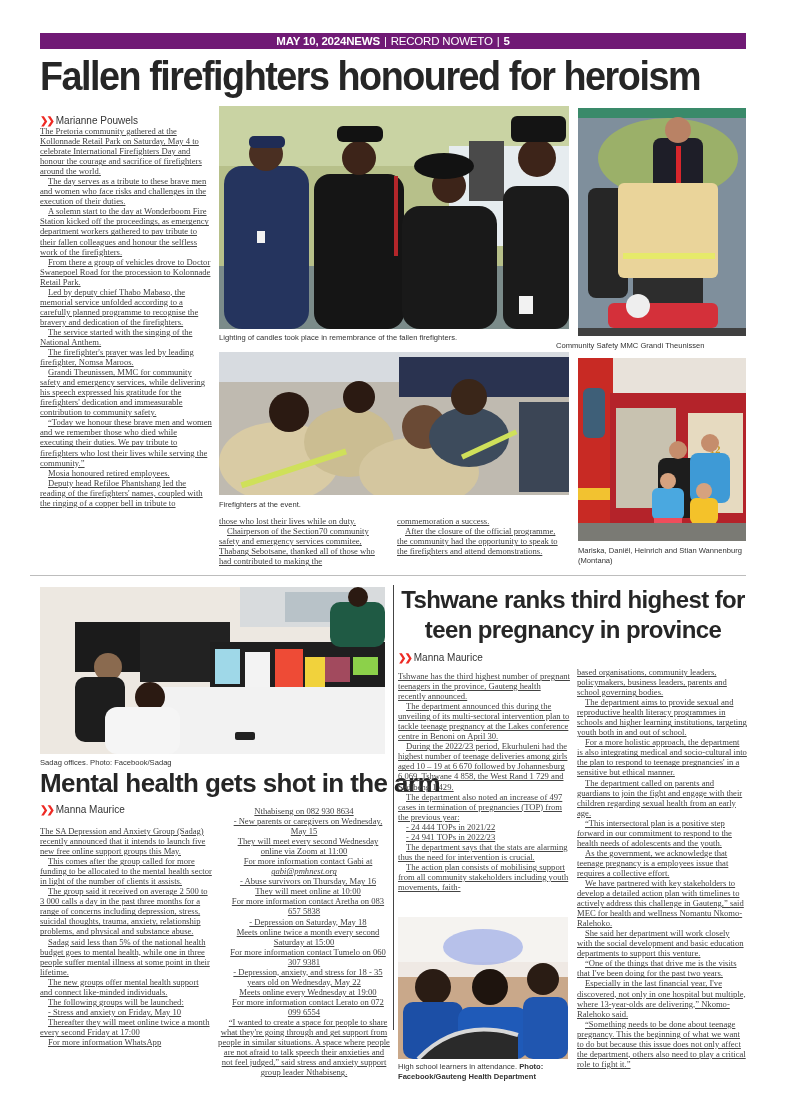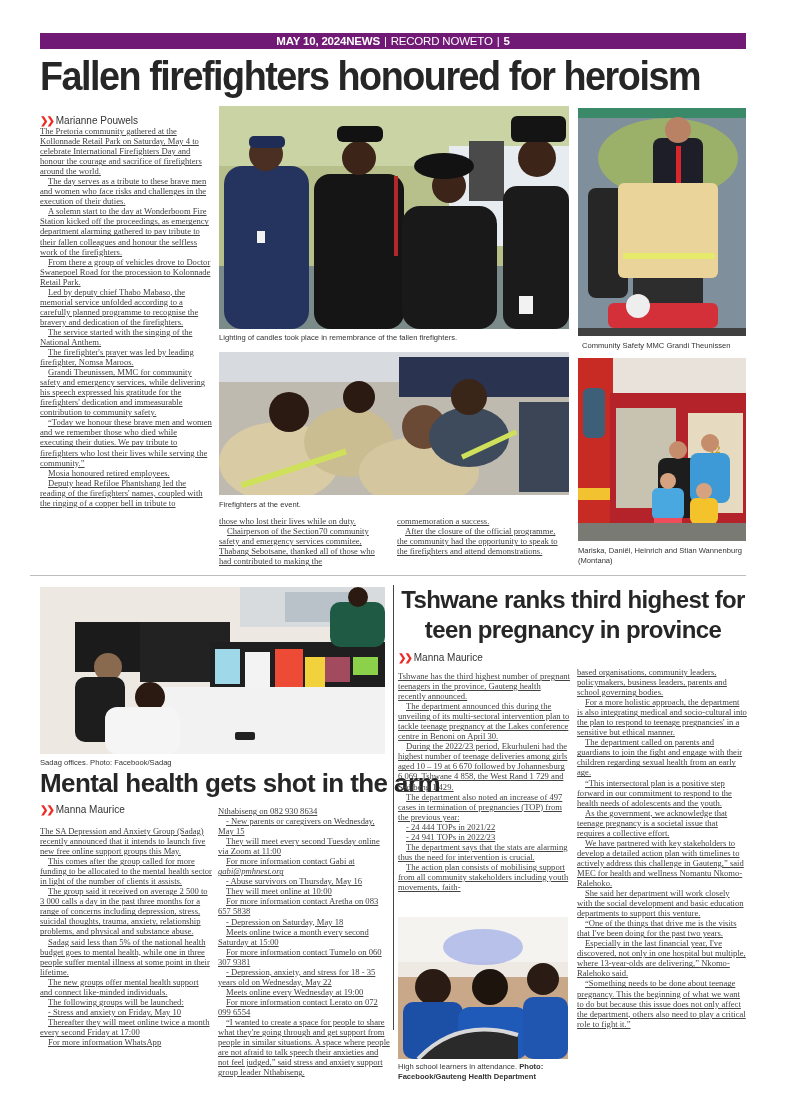--- a/index.html
+++ b/index.html
@@ -48,21 +48,21 @@
 
 <h1 class="headline-main">Fallen firefighters honoured for heroism</h1>
 
 <div class="byline" style="left:40px; top:107px;margin-top:8px;">
   <span class="arrow">❯❯</span><span>Marianne Pouwels</span>
 </div>
 
 <div class="col" style="left:40px; top:126px; width:172px;">
   <p>The Pretoria community gathered at the Kollonnade Retail Park on Saturday, May 4 to celebrate International Firefighters Day and honour the courage and sacrifice of firefighters around the world.</p>
   <p>The day serves as a tribute to these brave men and women who face risks and challenges in the execution of their duties.</p>
-  <p>A solemn start to the day at Wonderboom Fire Station kicked off the proceedings, as emergency department alarming gathered to pay tribute to their fallen colleagues and honour the selfless work of the firefighters.</p>
+  <p>A solemn start to the day at Wonderboom Fire Station kicked off the proceedings, as emergency department workers gathered to pay tribute to their fallen colleagues and honour the selfless work of the firefighters.</p>
   <p>From there a group of vehicles drove to Doctor Swanepoel Road for the procession to Kolonnade Retail Park.</p>
   <p>Led by deputy chief Thabo Mabaso, the memorial service unfolded according to a carefully planned programme to recognise the bravery and dedication of the firefighters.</p>
   <p>The service started with the singing of the National Anthem.</p>
   <p>The firefighter's prayer was led by leading firefighter, Nomsa Maroos.</p>
   <p>Grandi Theunissen, MMC for community safety and emergency services, while delivering his speech expressed his gratitude for the firefighters' dedication and immeasurable contribution to community safety.</p>
   <p>“Today we honour these brave men and women and we remember those who died while executing their duties. We pay tribute to firefighters who lost their lives while serving the community.”</p>
   <p>Mosia honoured retired employees.</p>
   <p>Deputy head Refiloe Phantshang led the reading of the firefighters' names, coupled with the ringing of a copper bell in tribute to</p>
 </div>
 
@@ -135,21 +135,21 @@
     <rect x="98" y="38" width="5" height="40" fill="#d8262c"></rect>
     <rect x="10" y="80" width="40" height="110" rx="8" fill="#262626"></rect>
     <rect x="40" y="75" width="100" height="95" rx="6" fill="#ead49a"></rect>
     <rect x="45" y="145" width="92" height="6" fill="#e6ea6a"></rect>
     <rect x="55" y="170" width="70" height="40" fill="#2d2d2d"></rect>
     <rect x="30" y="195" width="110" height="25" rx="6" fill="#d4303a"></rect>
     <circle cx="60" cy="198" r="12" fill="#eeeeee"></circle>
     <rect x="0" y="220" width="168" height="8" fill="#404040"></rect>
   </svg>
 </div>
-<div class="caption" style="left:582px; top:341px;">Community Safety MMC Grandi Theunissen</div>
+<div class="caption" style="left:556px; top:341px;">Community Safety MMC Grandi Theunissen</div>
 
 <div class="photo" style="left:578px; top:358px; width:168px; height:183px;">
   <svg width="168" height="183" viewBox="0 0 168 183">
     <rect width="168" height="183" fill="#e8e2da"></rect>
     <rect x="0" y="0" width="35" height="183" fill="#c82a24"></rect>
     <rect x="5" y="30" width="22" height="50" rx="6" fill="#3e5f78"></rect>
     <rect x="0" y="130" width="35" height="12" fill="#f2c230"></rect>
     <rect x="32" y="35" width="136" height="130" fill="#b4232a"></rect>
     <rect x="38" y="50" width="60" height="100" fill="#c8c2b0"></rect>
     <rect x="110" y="55" width="55" height="100" fill="#e6dac0"></rect>
@@ -206,24 +206,24 @@
   <p>This comes after the group called for more funding to be allocated to the mental health sector in light of the number of clients it assists.</p>
   <p>The group said it received on average 2 500 to 3 000 calls a day in the past three months for a range of concerns including depression, stress, suicidal thoughts, trauma, anxiety, relationship problems, and physical and substance abuse.</p>
   <p>Sadag said less than 5% of the national health budget goes to mental health, while one in three people suffer mental illness at some point in their lifetime.</p>
   <p>The new groups offer mental health support and connect like-minded individuals.</p>
   <p>The following groups will be launched:</p>
   <p>- Stress and anxiety on Friday, May 10</p>
   <p>Thereafter they will meet online twice a month every second Friday at 17:00</p>
   <p>For more information WhatsApp</p>
 </div>
 
-<div class="col" style="left:218px; top:806px; width:172px;">
+<div class="col" style="left:218px; top:806px; width:172px;text-align:center;">
   <p>Nthabiseng on 082 930 8634</p>
   <p>- New parents or caregivers on Wednesday, May 15</p>
-  <p>They will meet every second Tuesday online via Zoom at 11:00</p>
+  <p>They will meet every second Wednesday online via Zoom at 11:00</p>
   <p>For more information contact Gabi at</p>
   <p style="text-indent:0;"><em>gabi@pmhnest.org</em></p>
   <p>- Abuse survivors on Thursday, May 16</p>
   <p>They will meet online at 10:00</p>
   <p>For more information contact Aretha on 083 657 5838</p>
   <p>- Depression on Saturday, May 18</p>
   <p>Meets online twice a month every second Saturday at 15:00</p>
   <p>For more information contact Tumelo on 060 307 9381</p>
   <p>- Depression, anxiety, and stress for 18 - 35 years old on Wednesday, May 22</p>
   <p>Meets online every Wednesday at 19:00</p>
@@ -264,22 +264,23 @@
     <path d="M20 142 Q 60 100 120 118 L 120 142 Z" fill="#2a2a2a"></path>
     <path d="M20 142 Q 60 100 120 118" fill="none" stroke="#d8d8d8" stroke-width="4"></path>
   </svg>
 </div>
 <div class="caption" style="left:398px; top:1062px; width:175px;">
   <span>High school learners in attendance.</span> <b>Photo: Facebook/Gauteng Health Department</b>
 </div>
 
 <div class="col" style="left:577px; top:654px; width:170px;margin-top:13px;">
   <p>based organisations, community leaders, policymakers, business leaders, parents and school governing bodies.</p>
+  <p>The department aims to provide sexual and reproductive health literacy programmes in schools and higher learning institutions, targeting youth both in and out of school.</p>
   <p>For a more holistic approach, the department is also integrating medical and socio-cultural into the plan to respond to teenage pregnancies' in a sensitive but ethical manner.</p>
   <p>The department called on parents and guardians to join the fight and engage with their children regarding sexual health from an early age.</p>
   <p>“This intersectoral plan is a positive step forward in our commitment to respond to the health needs of adolescents and the youth.</p>
-  <p>As the government, we acknowledge that teenage pregnancy is a societal issue that requires a collective effort.</p>
+  <p>As the government, we acknowledge that teenage pregnancy is a employees issue that requires a collective effort.</p>
   <p>We have partnered with key stakeholders to develop a detailed action plan with timelines to actively address this challenge in Gauteng,” said MEC for health and wellness Nomantu Nkomo-Ralehoko.</p>
   <p>She said her department will work closely with the social development and basic education departments to support this venture.</p>
   <p>“One of the things that drive me is the visits that I've been doing for the past two years.</p>
   <p>Especially in the last financial year, I've discovered, not only in one hospital but multiple, where 13-year-olds are delivering,” Nkomo-Ralehoko said.</p>
   <p>“Something needs to be done about teenage pregnancy. This the beginning of what we want to do but because this issue does not only affect the department, others also need to play a critical role to fight it.”</p>
 </div>
 
 </body></html>

